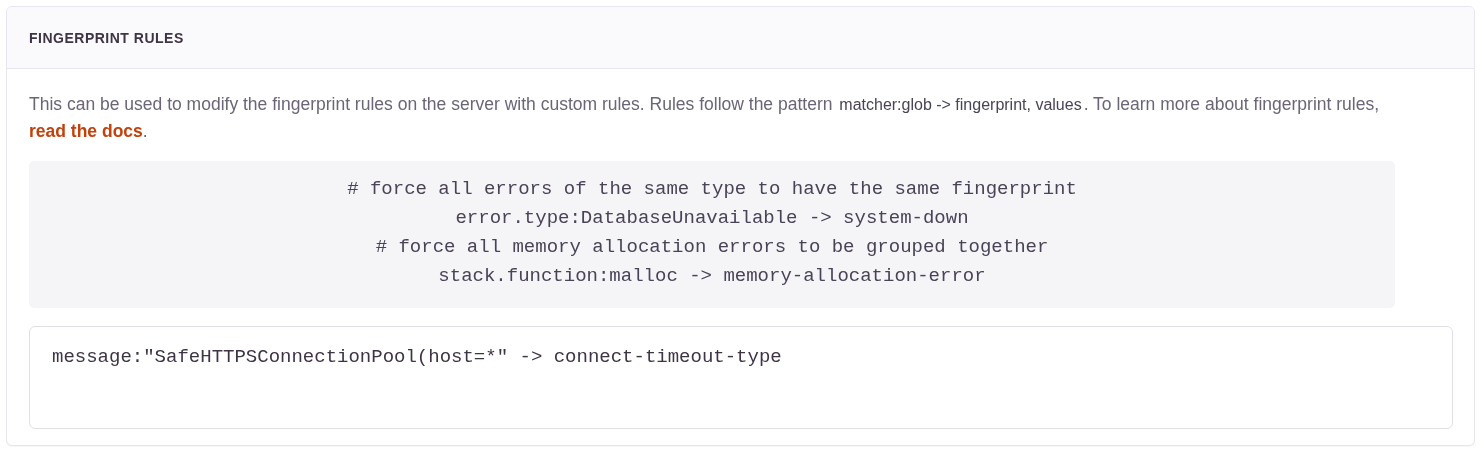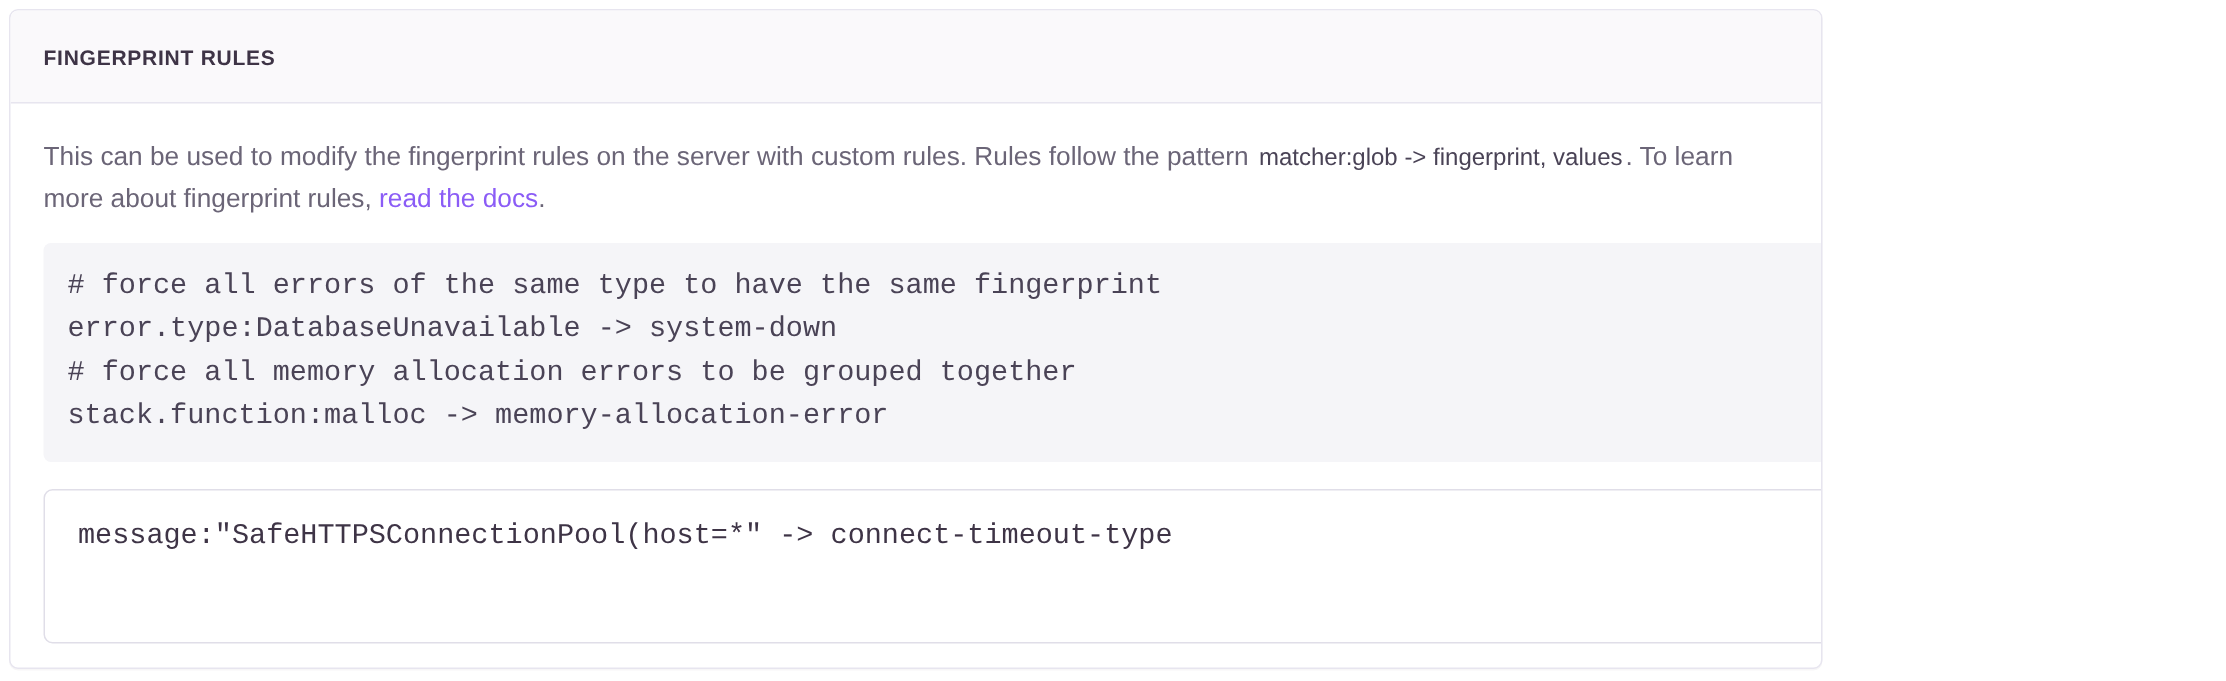--- a/index.html
+++ b/index.html
@@ -12,21 +12,21 @@
     height: 454px;
     font-family: "Liberation Sans", sans-serif;
     -webkit-font-smoothing: antialiased;
     overflow: hidden;
   }
 
   .panel {
     position: absolute;
     left: 6px;
     top: 6px;
-    width: 1209px;
+    width: 1469px;
     height: 440px;
     box-sizing: border-box;
     background: #ffffff;
     border: 1px solid #e7e5ef;
     border-radius: 6px;
     box-shadow: 0 1px 0 rgba(43, 34, 51, 0.04);
     overflow: hidden;
   }
 
   .panel-header {
@@ -62,41 +62,43 @@
 
   .description .inline-code {
     font-family: Liberation Sans, sans-serif;
     font-size: 16px;
     color: #4a4356;
     white-space: nowrap;
     padding: 0 2px;
   }
 
   .doc-link {
-    color: #8b5cf6;
+    color: #c2410c;
     text-decoration: none;
     cursor: pointer;
+    font-weight: bold;
   }
 
   .code-block {
     background: #f5f5f8;
     border-radius: 5px;
     padding: 14px 16px 16px 16px;
     margin: 0 0 18px 0;
     width: 1366px;
     box-sizing: border-box;
   }
 
   .code-block pre {
     margin: 0;
     font-family: "Liberation Mono", "DejaVu Sans Mono", monospace;
     font-size: 19px;
     line-height: 1.53;
     color: #4a4356;
     white-space: pre;
+    text-align: center;
   }
 
   .rule-input {
     display: block;
     width: 1424px;
     height: 103px;
     box-sizing: border-box;
     background: #ffffff;
     border: 1px solid #e0dee8;
     border-radius: 6px;

